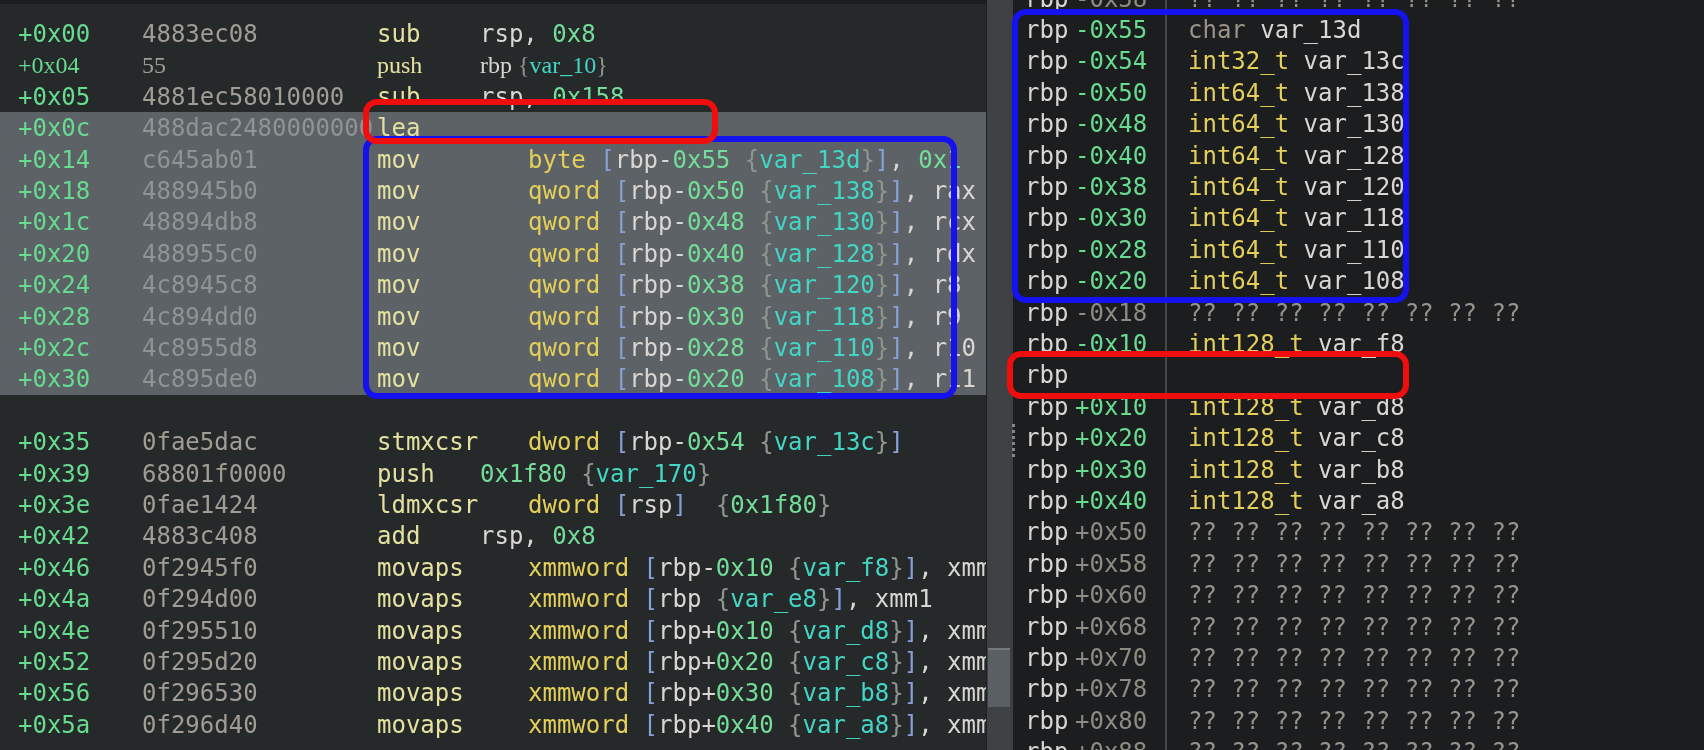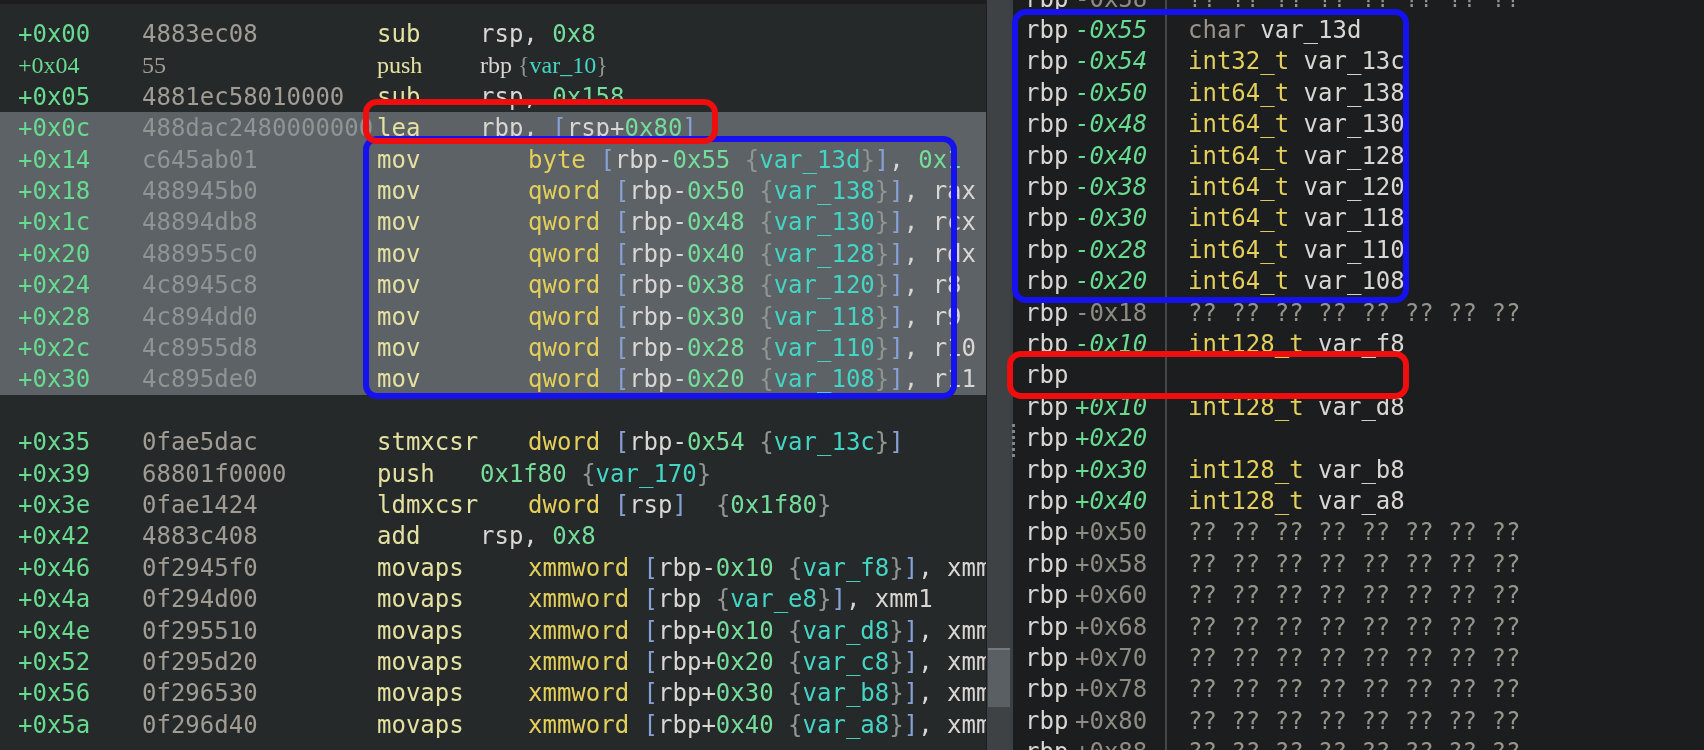--- a/index.html
+++ b/index.html
@@ -21,21 +21,21 @@
   .tk-c{color:var(--brace,#8f9590);} .tk-s{color:var(--size,#e3cf5a);margin-left:48px;}
   
   .vscroll{position:absolute;left:986px;top:0;width:24px;height:750px;background:var(--track,#3e4245);border-left:1px solid #1c1e1f;}
   .vthumb{position:absolute;left:1px;top:648px;width:22px;height:57px;background:var(--thumb,#5a5f63);border-top:2px solid #74797d;}
   
   .stack{position:absolute;left:1010px;top:0;width:694px;height:750px;background:var(--bg-right,#1b1d1e);overflow:hidden;border-left:3px solid #3c4043;}
   .stack-divider{position:absolute;left:152px;top:0;width:2px;height:750px;background:var(--divider,#45484a);}
   .srow{position:absolute;left:0;width:100%;height:32px;line-height:32px;white-space:pre;}
   .s-reg{position:absolute;left:12px;color:var(--reg,#d9d6d3);}
   .s-off{position:absolute;left:62px;}
-  .s-off.green{color:var(--off-green,#67db90);font-style:italic;} .s-off.dim{color:var(--off-dim,#8e8b83);}
+  .s-off.green{color:var(--off-green,#67db90);} .s-off.dim{color:var(--off-dim,#8e8b83);}
   .s-val{position:absolute;left:175px;}
   .ty-y{color:var(--ty-y,#e3cf5a);} .ty-g{color:var(--ty-g,#9b9389);}
   .s-name{color:var(--reg,#d9d6d3);}
   .s-unk{color:var(--unk,#96938b);}
   
   .grip{position:absolute;left:1009px;top:424px;width:8px;height:34px;display:flex;flex-direction:column;gap:3px;align-items:center;}
   .grip i{width:3px;height:3px;background:#81868a;display:block;}
   
   .ann{position:absolute;border-style:solid;border-width:6px;border-radius:14px;box-sizing:border-box;pointer-events:none;}
   .ann-blue{border-color:var(--ann-blue,#1512ef);}
@@ -46,21 +46,21 @@
   .ann-red-right{left:1007px;top:351px;width:402px;height:48px;}
 </style>
 </head>
 <body>
 
 <div class="screen">
   <section class="disasm" id="disasm-panel">
       <div class="drow" style="top: 14px;"><span class="col-off">+0x00</span><span class="col-bytes">4883ec08</span><span class="col-mn">sub</span><span class="col-ops"><span class="tk-r">rsp</span><span class="tk-r">, </span><span class="tk-n">0x8</span></span></div>
       <div class="drow" style="top: 45.4px; font-family: Liberation Serif, serif;"><span class="col-off">+0x04</span><span class="col-bytes">55</span><span class="col-mn">push</span><span class="col-ops"><span class="tk-r">rbp </span><span class="tk-c">{</span><span class="tk-v">var_10</span><span class="tk-c">}</span></span></div>
       <div class="drow" style="top: 76.8px;"><span class="col-off">+0x05</span><span class="col-bytes">4881ec58010000</span><span class="col-mn">sub</span><span class="col-ops"><span class="tk-r">rsp</span><span class="tk-r">, </span><span class="tk-n">0x158</span></span></div>
-      <div class="drow hl" style="top: 108.2px;"><span class="col-off">+0x0c</span><span class="col-bytes">488dac2480000000</span><span class="col-mn">lea</span><span class="col-ops"><span class="tk-r">rbp</span><span class="tk-r">, </span><span class="tk-b">[</span><span class="tk-r">rsp</span><span class="tk-r">+</span><span class="tk-n">0x80</span><span class="tk-b">]</span></span></div>
+      <div class="drow hl" style="top: 108.2px;"><span class="col-off">+0x0c</span><span class="col-bytes">488dac2480000000</span><span class="col-mn">lea</span></div>
       <div class="drow hl" style="top: 139.6px;"><span class="col-off">+0x14</span><span class="col-bytes">c645ab01</span><span class="col-mn">mov</span><span class="col-ops"><span class="tk-s">byte </span><span class="tk-b">[</span><span class="tk-r">rbp</span><span class="tk-r">-</span><span class="tk-n">0x55</span><span class="tk-r"> </span><span class="tk-c">{</span><span class="tk-v">var_13d</span><span class="tk-c">}</span><span class="tk-b">]</span><span class="tk-r">, </span><span class="tk-n">0x1</span></span></div>
       <div class="drow hl" style="top: 171px;"><span class="col-off">+0x18</span><span class="col-bytes">488945b0</span><span class="col-mn">mov</span><span class="col-ops"><span class="tk-s">qword </span><span class="tk-b">[</span><span class="tk-r">rbp</span><span class="tk-r">-</span><span class="tk-n">0x50</span><span class="tk-r"> </span><span class="tk-c">{</span><span class="tk-v">var_138</span><span class="tk-c">}</span><span class="tk-b">]</span><span class="tk-r">, </span><span class="tk-r">rax</span></span></div>
       <div class="drow hl" style="top: 202.4px;"><span class="col-off">+0x1c</span><span class="col-bytes">48894db8</span><span class="col-mn">mov</span><span class="col-ops"><span class="tk-s">qword </span><span class="tk-b">[</span><span class="tk-r">rbp</span><span class="tk-r">-</span><span class="tk-n">0x48</span><span class="tk-r"> </span><span class="tk-c">{</span><span class="tk-v">var_130</span><span class="tk-c">}</span><span class="tk-b">]</span><span class="tk-r">, </span><span class="tk-r">rcx</span></span></div>
       <div class="drow hl" style="top: 233.8px;"><span class="col-off">+0x20</span><span class="col-bytes">488955c0</span><span class="col-mn">mov</span><span class="col-ops"><span class="tk-s">qword </span><span class="tk-b">[</span><span class="tk-r">rbp</span><span class="tk-r">-</span><span class="tk-n">0x40</span><span class="tk-r"> </span><span class="tk-c">{</span><span class="tk-v">var_128</span><span class="tk-c">}</span><span class="tk-b">]</span><span class="tk-r">, </span><span class="tk-r">rdx</span></span></div>
       <div class="drow hl" style="top: 265.2px;"><span class="col-off">+0x24</span><span class="col-bytes">4c8945c8</span><span class="col-mn">mov</span><span class="col-ops"><span class="tk-s">qword </span><span class="tk-b">[</span><span class="tk-r">rbp</span><span class="tk-r">-</span><span class="tk-n">0x38</span><span class="tk-r"> </span><span class="tk-c">{</span><span class="tk-v">var_120</span><span class="tk-c">}</span><span class="tk-b">]</span><span class="tk-r">, </span><span class="tk-r">r8</span></span></div>
       <div class="drow hl" style="top: 296.6px;"><span class="col-off">+0x28</span><span class="col-bytes">4c894dd0</span><span class="col-mn">mov</span><span class="col-ops"><span class="tk-s">qword </span><span class="tk-b">[</span><span class="tk-r">rbp</span><span class="tk-r">-</span><span class="tk-n">0x30</span><span class="tk-r"> </span><span class="tk-c">{</span><span class="tk-v">var_118</span><span class="tk-c">}</span><span class="tk-b">]</span><span class="tk-r">, </span><span class="tk-r">r9</span></span></div>
       <div class="drow hl" style="top: 328px;"><span class="col-off">+0x2c</span><span class="col-bytes">4c8955d8</span><span class="col-mn">mov</span><span class="col-ops"><span class="tk-s">qword </span><span class="tk-b">[</span><span class="tk-r">rbp</span><span class="tk-r">-</span><span class="tk-n">0x28</span><span class="tk-r"> </span><span class="tk-c">{</span><span class="tk-v">var_110</span><span class="tk-c">}</span><span class="tk-b">]</span><span class="tk-r">, </span><span class="tk-r">r10</span></span></div>
       <div class="drow hl" style="top: 359.4px;"><span class="col-off">+0x30</span><span class="col-bytes">4c895de0</span><span class="col-mn">mov</span><span class="col-ops"><span class="tk-s">qword </span><span class="tk-b">[</span><span class="tk-r">rbp</span><span class="tk-r">-</span><span class="tk-n">0x20</span><span class="tk-r"> </span><span class="tk-c">{</span><span class="tk-v">var_108</span><span class="tk-c">}</span><span class="tk-b">]</span><span class="tk-r">, </span><span class="tk-r">r11</span></span></div>
       <div class="drow" style="top: 422.2px;"><span class="col-off">+0x35</span><span class="col-bytes">0fae5dac</span><span class="col-mn">stmxcsr</span><span class="col-ops"><span class="tk-s">dword </span><span class="tk-b">[</span><span class="tk-r">rbp</span><span class="tk-r">-</span><span class="tk-n">0x54</span><span class="tk-r"> </span><span class="tk-c">{</span><span class="tk-v">var_13c</span><span class="tk-c">}</span><span class="tk-b">]</span></span></div>
       <div class="drow" style="top: 453.6px;"><span class="col-off">+0x39</span><span class="col-bytes">68801f0000</span><span class="col-mn">push</span><span class="col-ops"><span class="tk-n">0x1f80</span><span class="tk-r"> </span><span class="tk-c">{</span><span class="tk-v">var_170</span><span class="tk-c">}</span></span></div>
@@ -87,21 +87,21 @@
       <div class="srow" style="top: 108.2px;"><span class="s-reg">rbp</span><span class="s-off green">-0x48</span><span class="s-val"><span class="ty-y">int64_t </span><span class="s-name">var_130</span></span></div>
       <div class="srow" style="top: 139.6px;"><span class="s-reg">rbp</span><span class="s-off green">-0x40</span><span class="s-val"><span class="ty-y">int64_t </span><span class="s-name">var_128</span></span></div>
       <div class="srow" style="top: 171px;"><span class="s-reg">rbp</span><span class="s-off green">-0x38</span><span class="s-val"><span class="ty-y">int64_t </span><span class="s-name">var_120</span></span></div>
       <div class="srow" style="top: 202.4px;"><span class="s-reg">rbp</span><span class="s-off green">-0x30</span><span class="s-val"><span class="ty-y">int64_t </span><span class="s-name">var_118</span></span></div>
       <div class="srow" style="top: 233.8px;"><span class="s-reg">rbp</span><span class="s-off green">-0x28</span><span class="s-val"><span class="ty-y">int64_t </span><span class="s-name">var_110</span></span></div>
       <div class="srow" style="top: 265.2px;"><span class="s-reg">rbp</span><span class="s-off green">-0x20</span><span class="s-val"><span class="ty-y">int64_t </span><span class="s-name">var_108</span></span></div>
       <div class="srow" style="top: 296.6px;"><span class="s-reg">rbp</span><span class="s-off dim">-0x18</span><span class="s-val"><span class="s-unk">?? ?? ?? ?? ?? ?? ?? ??</span></span></div>
       <div class="srow" style="top: 328px;"><span class="s-reg">rbp</span><span class="s-off green">-0x10</span><span class="s-val"><span class="ty-y">int128_t </span><span class="s-name">var_f8</span></span></div>
       <div class="srow" style="top: 359.4px;"><span class="s-reg">rbp</span><span class="s-off green"></span></div>
       <div class="srow" style="top: 390.8px;"><span class="s-reg">rbp</span><span class="s-off green">+0x10</span><span class="s-val"><span class="ty-y">int128_t </span><span class="s-name">var_d8</span></span></div>
-      <div class="srow" style="top: 422.2px;"><span class="s-reg">rbp</span><span class="s-off green">+0x20</span></div>
+      <div class="srow" style="top: 422.2px;"><span class="s-reg">rbp</span><span class="s-off green">+0x20</span><span class="s-val"><span class="ty-y">int128_t </span><span class="s-name">var_c8</span></span></div>
       <div class="srow" style="top: 453.6px;"><span class="s-reg">rbp</span><span class="s-off green">+0x30</span><span class="s-val"><span class="ty-y">int128_t </span><span class="s-name">var_b8</span></span></div>
       <div class="srow" style="top: 485px;"><span class="s-reg">rbp</span><span class="s-off green">+0x40</span><span class="s-val"><span class="ty-y">int128_t </span><span class="s-name">var_a8</span></span></div>
       <div class="srow" style="top: 516.4px;"><span class="s-reg">rbp</span><span class="s-off dim">+0x50</span><span class="s-val"><span class="s-unk">?? ?? ?? ?? ?? ?? ?? ??</span></span></div>
       <div class="srow" style="top: 547.8px;"><span class="s-reg">rbp</span><span class="s-off dim">+0x58</span><span class="s-val"><span class="s-unk">?? ?? ?? ?? ?? ?? ?? ??</span></span></div>
       <div class="srow" style="top: 579.2px;"><span class="s-reg">rbp</span><span class="s-off dim">+0x60</span><span class="s-val"><span class="s-unk">?? ?? ?? ?? ?? ?? ?? ??</span></span></div>
       <div class="srow" style="top: 610.6px;"><span class="s-reg">rbp</span><span class="s-off dim">+0x68</span><span class="s-val"><span class="s-unk">?? ?? ?? ?? ?? ?? ?? ??</span></span></div>
       <div class="srow" style="top: 642px;"><span class="s-reg">rbp</span><span class="s-off dim">+0x70</span><span class="s-val"><span class="s-unk">?? ?? ?? ?? ?? ?? ?? ??</span></span></div>
       <div class="srow" style="top: 673.4px;"><span class="s-reg">rbp</span><span class="s-off dim">+0x78</span><span class="s-val"><span class="s-unk">?? ?? ?? ?? ?? ?? ?? ??</span></span></div>
       <div class="srow" style="top: 704.8px;"><span class="s-reg">rbp</span><span class="s-off dim">+0x80</span><span class="s-val"><span class="s-unk">?? ?? ?? ?? ?? ?? ?? ??</span></span></div>
       <div class="srow" style="top: 736.2px;"><span class="s-reg">rbp</span><span class="s-off dim">+0x88</span><span class="s-val"><span class="s-unk">?? ?? ?? ?? ?? ?? ?? ??</span></span></div>

